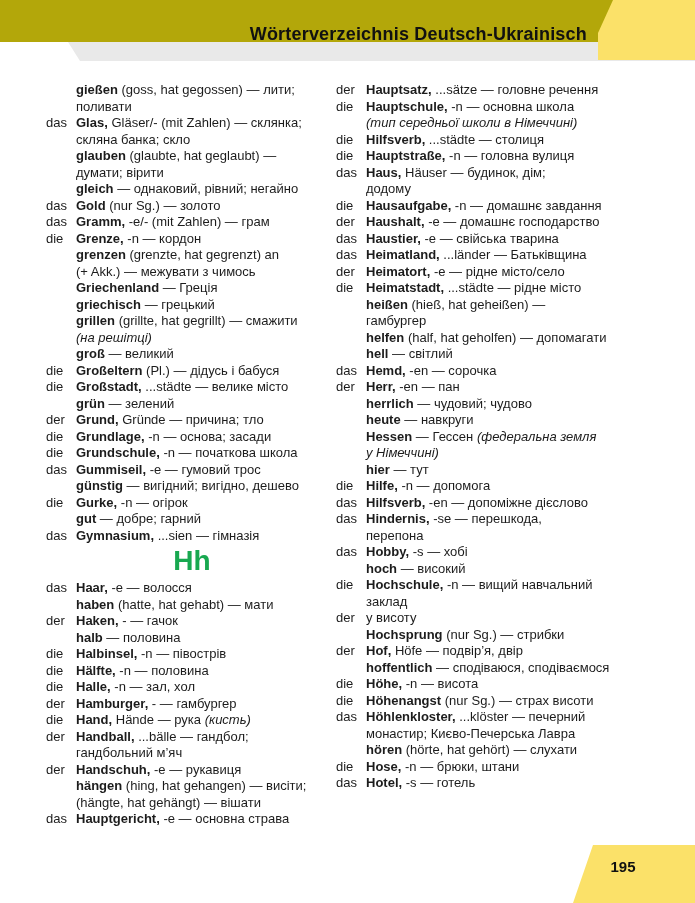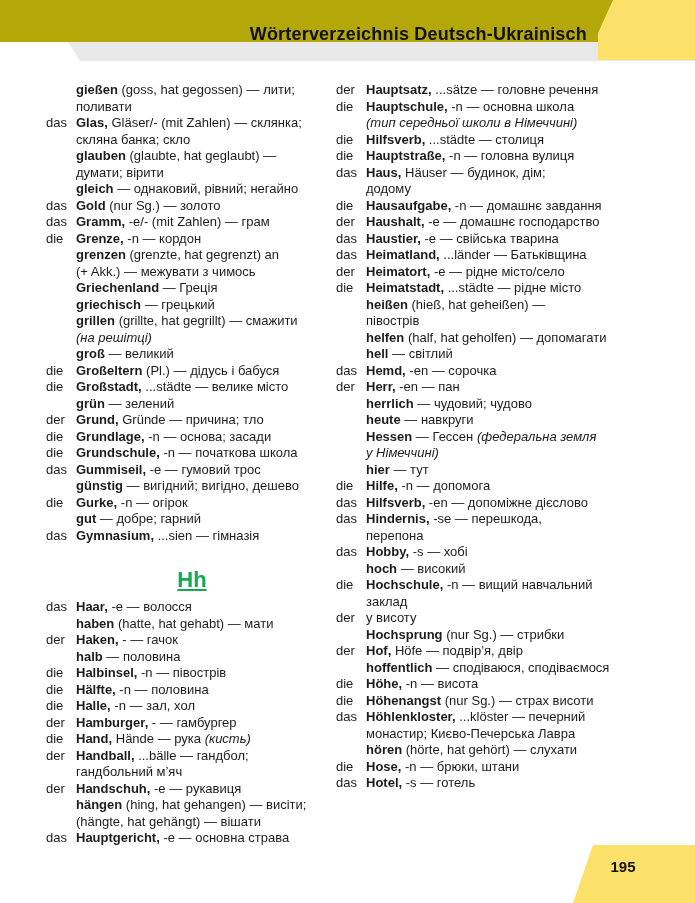--- a/index.html
+++ b/index.html
@@ -53,22 +53,22 @@
   }
   #col-left{left:46px;width:292px;}
   #col-right{left:336px;width:336px;}
   .entry{display:flex;}
   .article{flex:0 0 30px;}
   .body{flex:1;min-width:0;}
   .line{white-space:nowrap;}
   .s-b{font-weight:bold;}
   .s-i{font-style:italic;}
   .section-head{
-    text-align:center;font-weight:bold;font-size:22px;line-height:24px;
-    color:var(--green);margin:24px 0 7px 0;text-decoration:underline;
+    text-align:center;font-weight:bold;font-size:28px;line-height:24px;
+    color:var(--green);margin:5px 0 7px 0;
   }
 </style>
 </head>
 <body>
 
 <div class="page">
 
   <div class="header-bar"></div>
   <div class="page-title">Wörterverzeichnis Deutsch-Ukrainisch</div>
   <div class="gray-strip"></div>
@@ -366,21 +366,21 @@
       <div class="entry">
         <span class="article">die</span>
         <div class="body">
           <div class="line"><span class="s-b">Heimatstadt,</span><span class="s-r"> ...städte — рідне місто</span></div>
         </div>
       </div>
       <div class="entry">
         <span class="article"></span>
         <div class="body">
           <div class="line"><span class="s-b">heißen</span><span class="s-r"> (hieß, hat geheißen) —</span></div>
-          <div class="line"><span class="s-r">півострів</span></div>
+          <div class="line"><span class="s-r">гамбургер</span></div>
         </div>
       </div>
       <div class="entry">
         <span class="article"></span>
         <div class="body">
           <div class="line"><span class="s-b">helfen</span><span class="s-r"> (half, hat geholfen) — допомагати</span></div>
         </div>
       </div>
       <div class="entry">
         <span class="article"></span>

